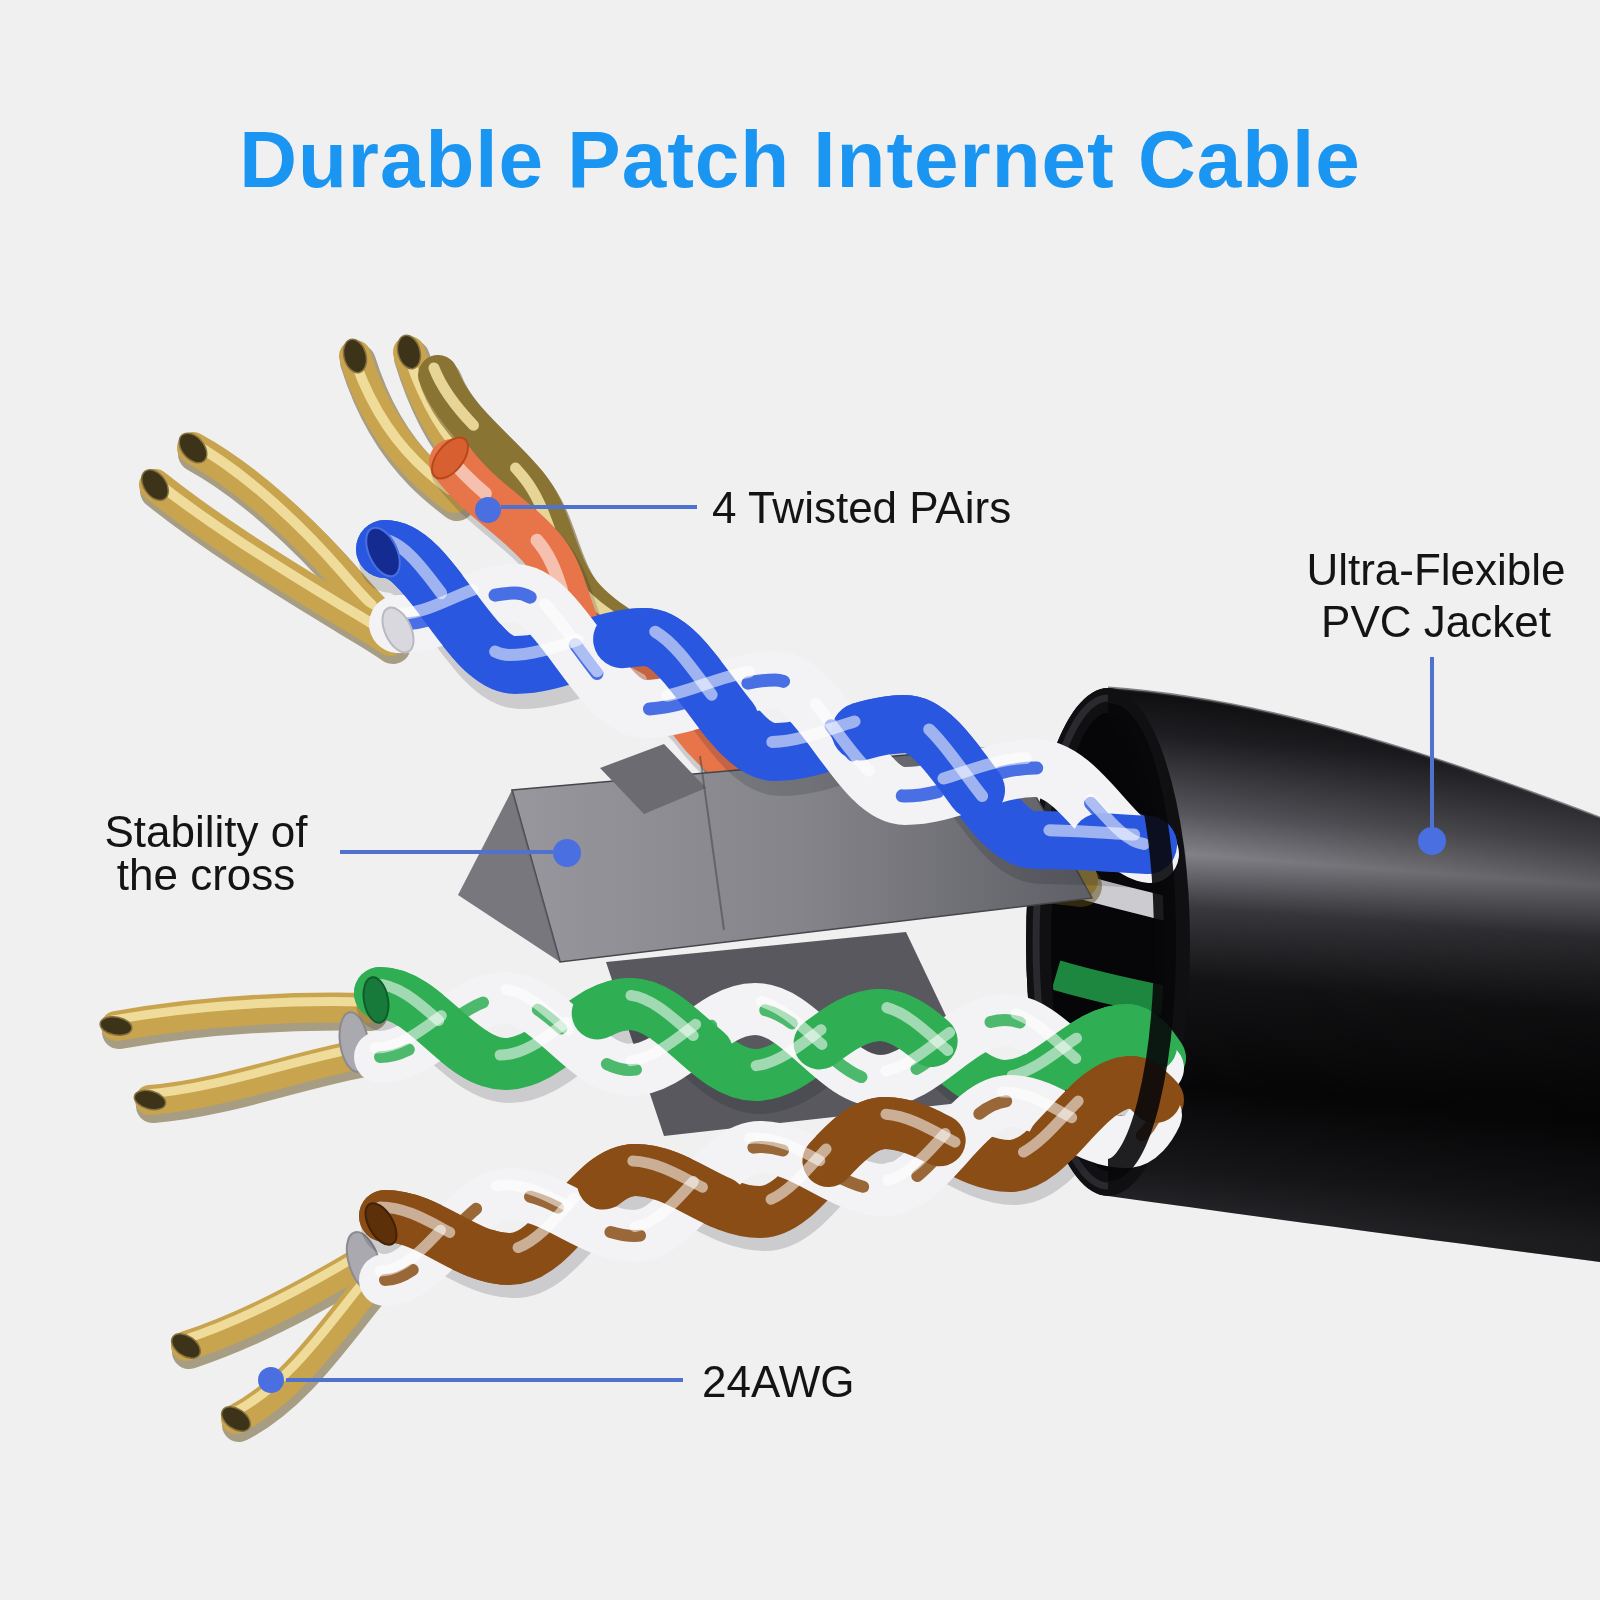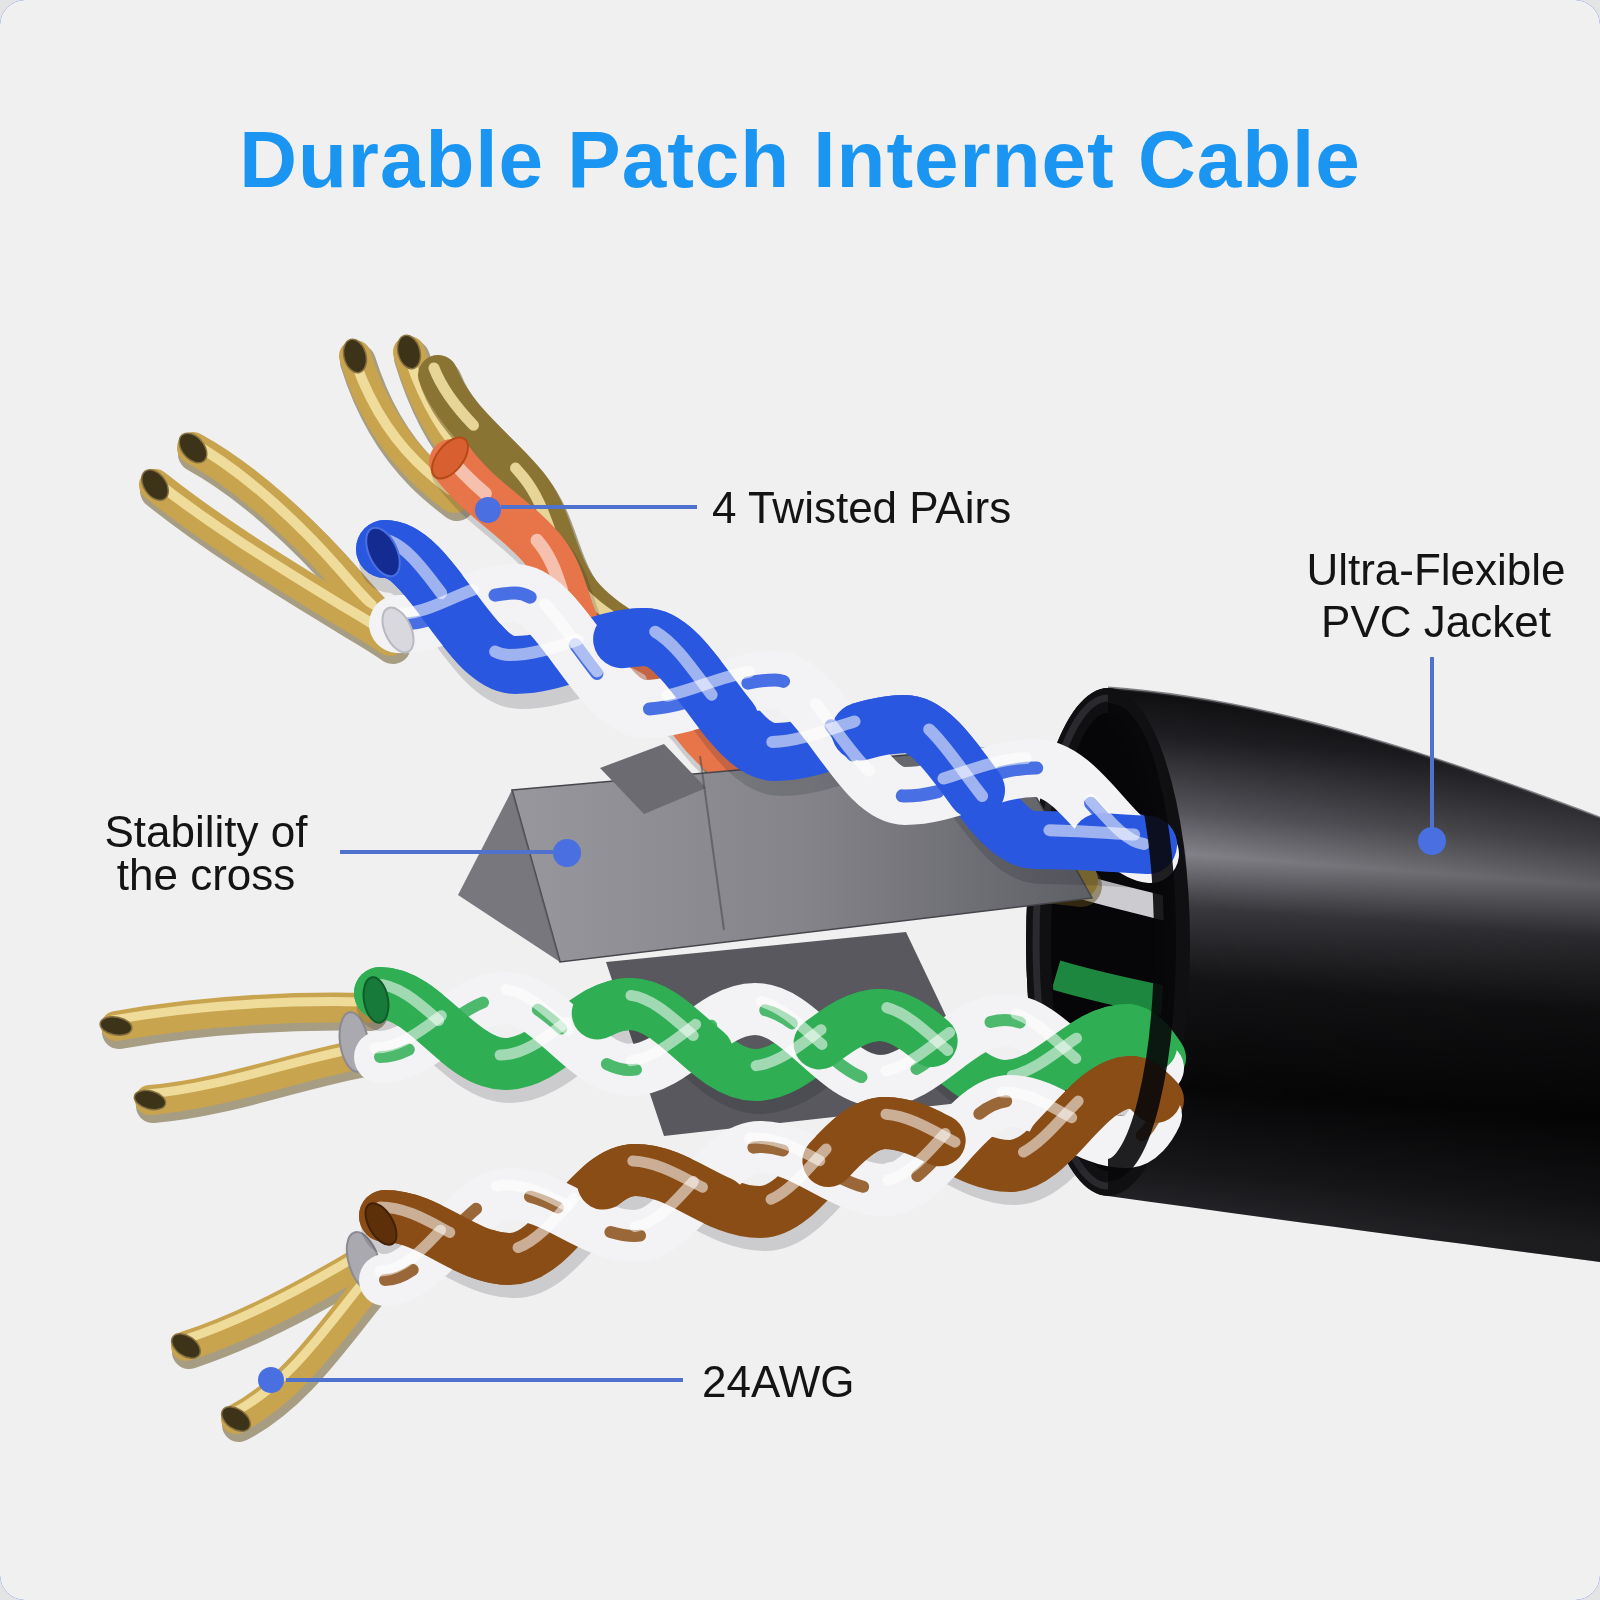--- a/index.html
+++ b/index.html
@@ -1,16 +1,16 @@
 <!DOCTYPE html>
 <html><head>
 <meta charset="utf-8">
 <style>
   html,body{margin:0;padding:0;background:#e4e4e6;}
-  .stage{position:relative;width:1600px;height:1600px;margin:0 auto;overflow:hidden;background:#1d4ed8;border-radius:25px;}
+  .stage{position:relative;width:1600px;height:1600px;margin:0 auto;overflow:hidden;background:#1d4ed8;}
   svg{position:absolute;left:0;top:0;display:block;}
   text{font-family:"Liberation Sans","DejaVu Sans",sans-serif;}
   .title-text{font-size:80px;font-weight:700;letter-spacing:1px;}
   .label-text{font-size:44px;font-weight:400;}
   .w{fill:none;stroke-linecap:round;}
   .w-sh{fill:none;stroke:#14141e;opacity:.16;stroke-linecap:round;}
   .w-hi{fill:none;stroke:#ffffff;opacity:.55;stroke-linecap:round;}
   .cu-sh{fill:none;stroke:#5e4a16;opacity:.5;stroke-linecap:round;}
   .cu-hi{fill:none;stroke:#f6e6a8;opacity:.85;stroke-linecap:round;}
   .leader{stroke-width:4;}

